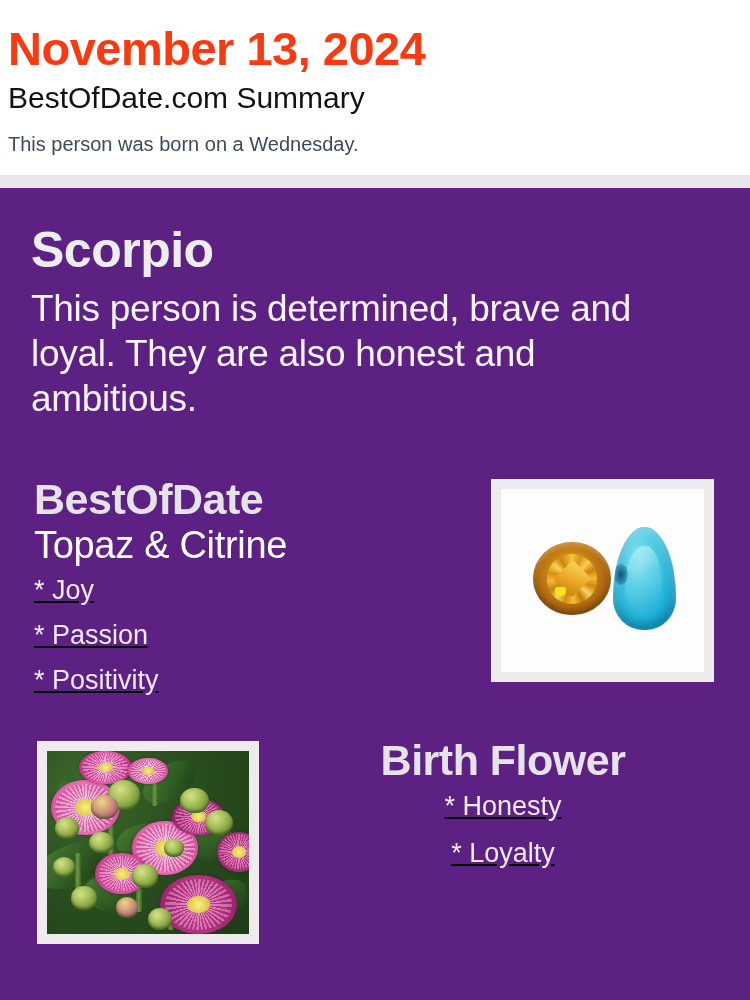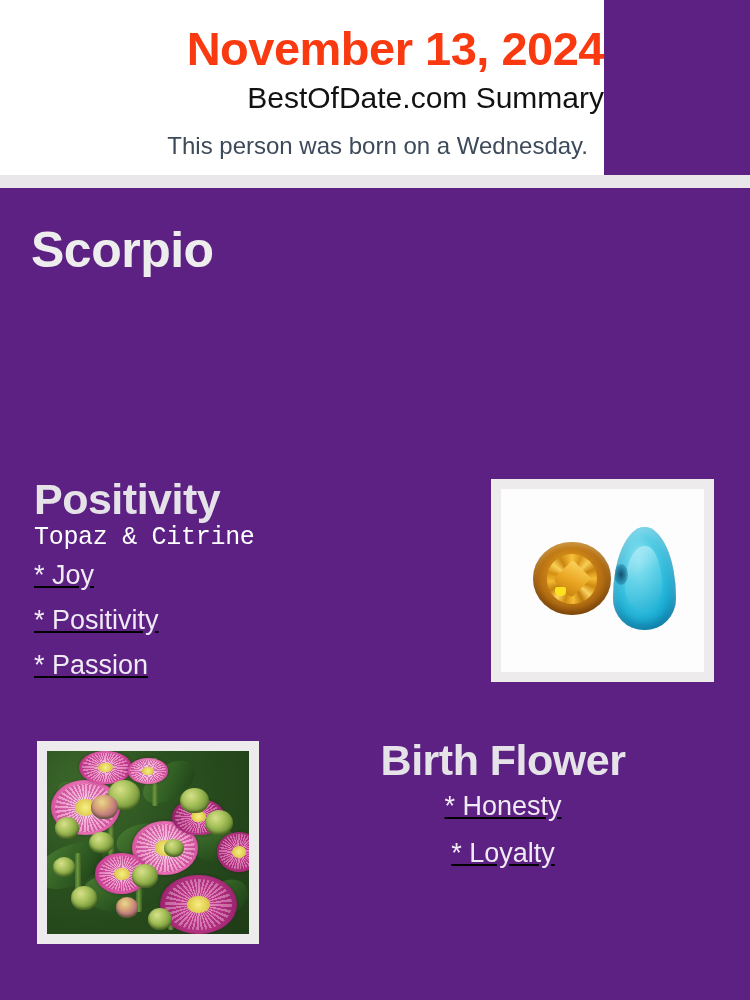--- a/index.html
+++ b/index.html
@@ -17,45 +17,45 @@
     position: relative;
     width: 750px;
     height: 1000px;
     background: #5C2183;
   }
 
   
   .header {
     position: absolute;
     left: 0; top: 0;
-    width: 604px;
+    width: 750px;
     height: 175px;
     background: #FFFFFF;
     box-sizing: border-box;
     padding-top: 22px;
-    text-align: right;
+    text-align: left;
     padding-left: 8px;
   }
   .header-date {
     font-size: 47px;
     font-weight: bold;
     color: #F93A10;
     letter-spacing: -0.5px;
     line-height: 1.16;
     margin: 0;
   }
   .header-site {
     font-size: 30px;
     font-weight: normal;
     color: #121212;
     line-height: 1.2;
     margin: 3px 0 16px 0;
   }
   .header-born {
-    font-size: 24px;
+    font-size: 20px;
     font-weight: normal;
     color: #3C4A5A;
     line-height: 1.2;
     margin: 4px 16px 0 0;
   }
   .header-divider {
     position: absolute;
     left: 0; top: 175px;
     width: 750px;
     height: 13px;
@@ -103,27 +103,26 @@
   }
   .section-title {
     font-size: 43px;
     font-weight: bold;
     color: #E6E3E8;
     line-height: 1.05;
     margin: 0;
     letter-spacing: -0.5px;
   }
   .section-sub {
-    font-size: 25px;
+    font-size: 38px;
     font-weight: normal;
     color: #FFFFFF;
     line-height: 1.12;
     margin: 2px 0 0 0;
     letter-spacing: -0.3px;
-    font-family: Liberation Mono, monospace;
   }
   .trait-list {
     list-style: none;
     margin: 10px 0 0 0;
     padding: 0;
     text-decoration: underline;
   }
   .trait-list li {
     font-size: 27px;
     color: #F0EAF4;
@@ -317,29 +316,30 @@
     <div class="header-date">November 13, 2024</div>
     <div class="header-site">BestOfDate.com Summary</div>
     <div class="header-born">This person was born on a Wednesday.</div>
   </div>
   <div class="header-divider"></div>
 
   <div class="body-panel">
 
     <div class="zodiac">
       <div class="zodiac-name">Scorpio</div>
+      <div class="zodiac-desc">This person is determined, brave and loyal. They are also honest and ambitious.</div>
     </div>
 
     <div class="birthstone">
-      <div class="section-title">Positivity</div>
+      <div class="section-title">BestOfDate</div>
       <div class="section-sub">Topaz &amp; Citrine</div>
       <ul class="trait-list">
         <li>* Joy</li>
+        <li>* Passion</li>
         <li>* Positivity</li>
-        <li>* Passion</li>
       </ul>
     </div>
 
     <div class="birthflower">
       <div class="section-title">Birth Flower</div>
       <ul class="trait-list">
         <li>* Honesty</li>
         <li>* Loyalty</li>
       </ul>
     </div>

